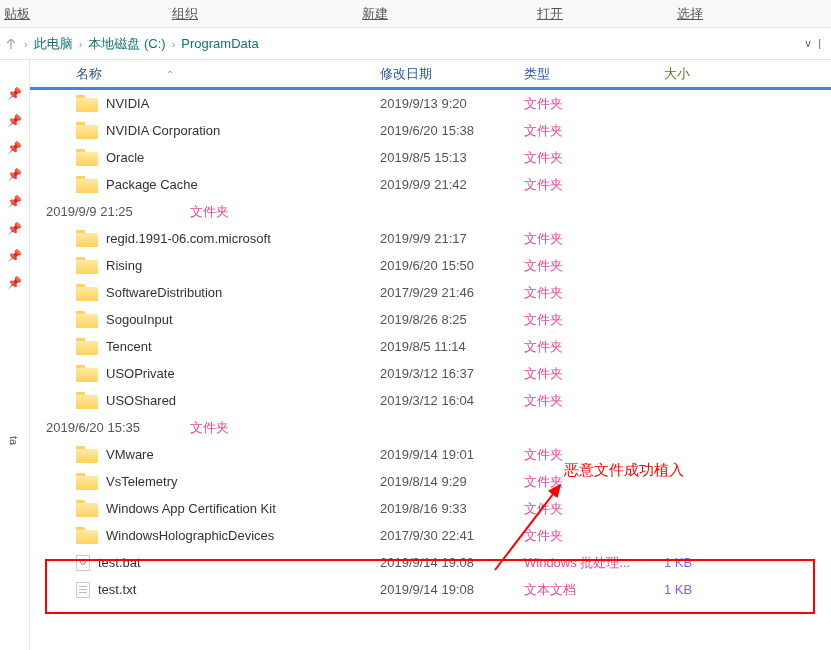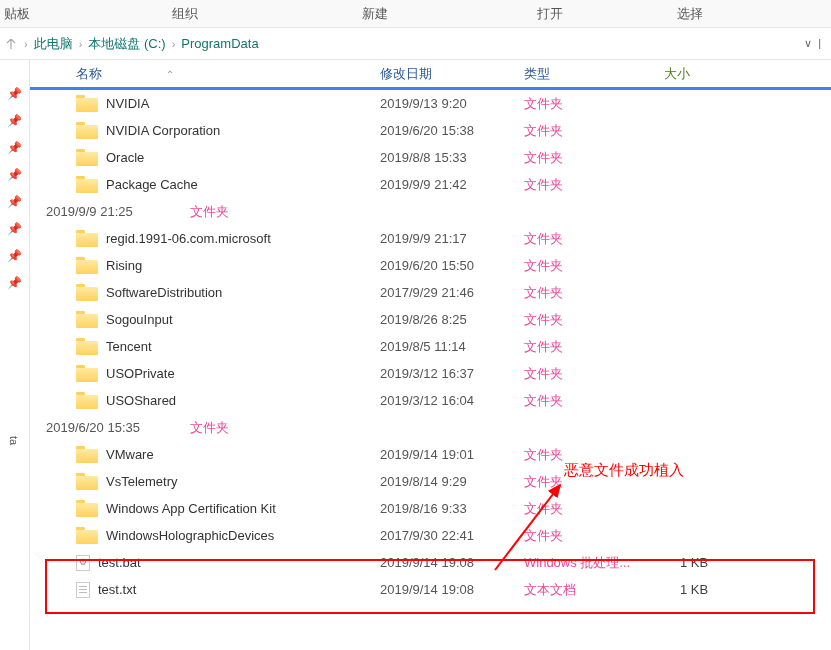--- a/index.html
+++ b/index.html
@@ -21,20 +21,21 @@
       background: #f9f9f9;
       border-bottom: 1px solid #e5e5e5;
       display: flex;
       align-items: center;
     }
     .ribbon-item {
       width: 190px;
       text-align: center;
       color: #555;
       font-size: 13px;
+      text-decoration: underline;
     }
     .breadcrumb {
       height: 32px;
       display: flex;
       align-items: center;
       border-bottom: 1px solid #e5e5e5;
       position: relative;
     }
     .bc-nav {
       width: 24px;
@@ -164,21 +165,21 @@
       top: 3px;
       left: 2px;
       right: 2px;
       height: 1px;
       background: #bbb;
       box-shadow: 0 3px 0 #bbb, 0 6px 0 #bbb;
     }
     .cell-name { width: 334px; display: flex; align-items: center; color: #333; }
     .cell-date { width: 144px; color: #555; }
     .cell-type { width: 140px; color: #ec4899; }
-    .cell-size { width: 80px; color: #404040; text-align: center; padding-right: 20px; }
+    .cell-size { width: 80px; color: #8b5cf6; text-align: left; padding-right: 20px; }
     .highlight-box {
       position: absolute;
       border: 2px solid #ff0000;
       left: 45px;
       top: 559px;
       width: 770px;
       height: 55px;
       pointer-events: none;
     }
     .annotation {
@@ -264,21 +265,21 @@
           </div>
           <div class="cell-date">2019/6/20 15:38</div>
           <div class="cell-type">文件夹</div>
           <div class="cell-size"></div>
         </div>
         <div class="file-row">
           <div class="cell-name">
             <span class="file-icon folder-icon" style="margin-left: 30px;"></span>
             <span>Oracle</span>
           </div>
-          <div class="cell-date">2019/8/8 15:33</div>
+          <div class="cell-date">2019/8/5 15:13</div>
           <div class="cell-type">文件夹</div>
           <div class="cell-size"></div>
         </div>
         <div class="file-row">
           <div class="cell-name">
             <span class="file-icon folder-icon" style="margin-left: 30px;"></span>
             <span>Package Cache</span>
           </div>
           <div class="cell-date">2019/9/9 21:42</div>
           <div class="cell-type">文件夹</div>

